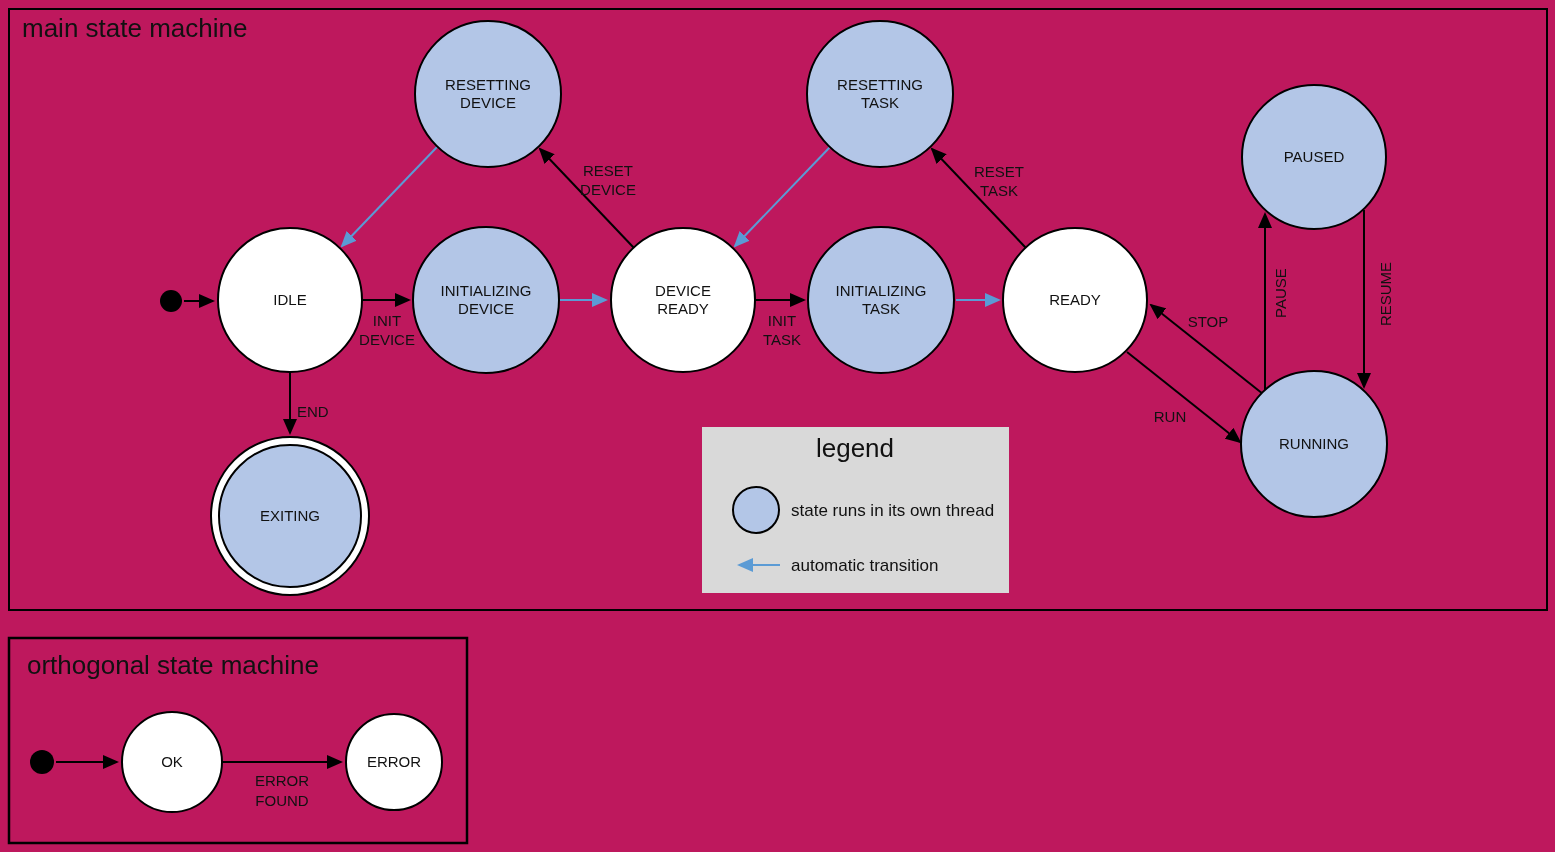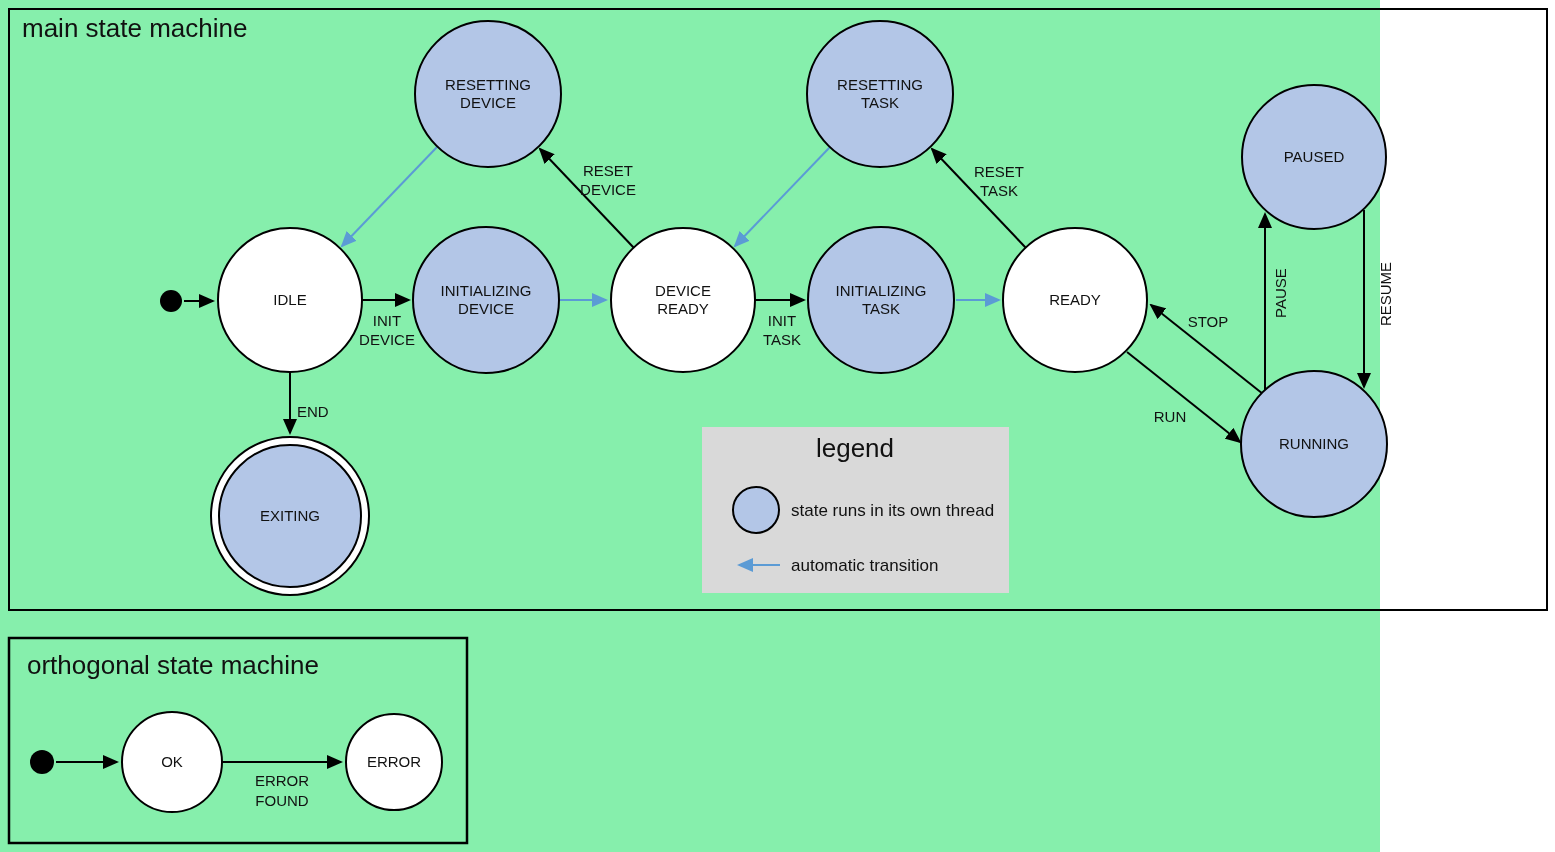--- a/index.html
+++ b/index.html
@@ -3,21 +3,21 @@
 <meta charset="utf-8">
 <style>
   :root {
     --threaded-fill: #b3c6e7;
     --auto-blue: #5b9bd5;
     --legend-bg: #d9d9d9;
     --stroke: #000000;
     --text: #111111;
   }
   html, body { margin: 0; padding: 0; background: #ffffff; }
-  .canvas { position: relative; width: 1380px; height: 852px; background: #86efac; }
+  .canvas { position: relative; width: 1555px; height: 852px; background: #be185d; }
   svg { display: block; }
   svg text {
     font-family: "Liberation Sans", "DejaVu Sans", sans-serif;
     fill: var(--text);
   }
   .panel-rect { fill: none; stroke: var(--stroke); stroke-width: 2; }
   .panel-rect.thick { stroke-width: 2.5; }
   .panel-title { font-size: 26px; }
   .state-circle { fill: #ffffff; stroke: var(--stroke); stroke-width: 2; }
   .state-circle.threaded { fill: var(--threaded-fill); }

